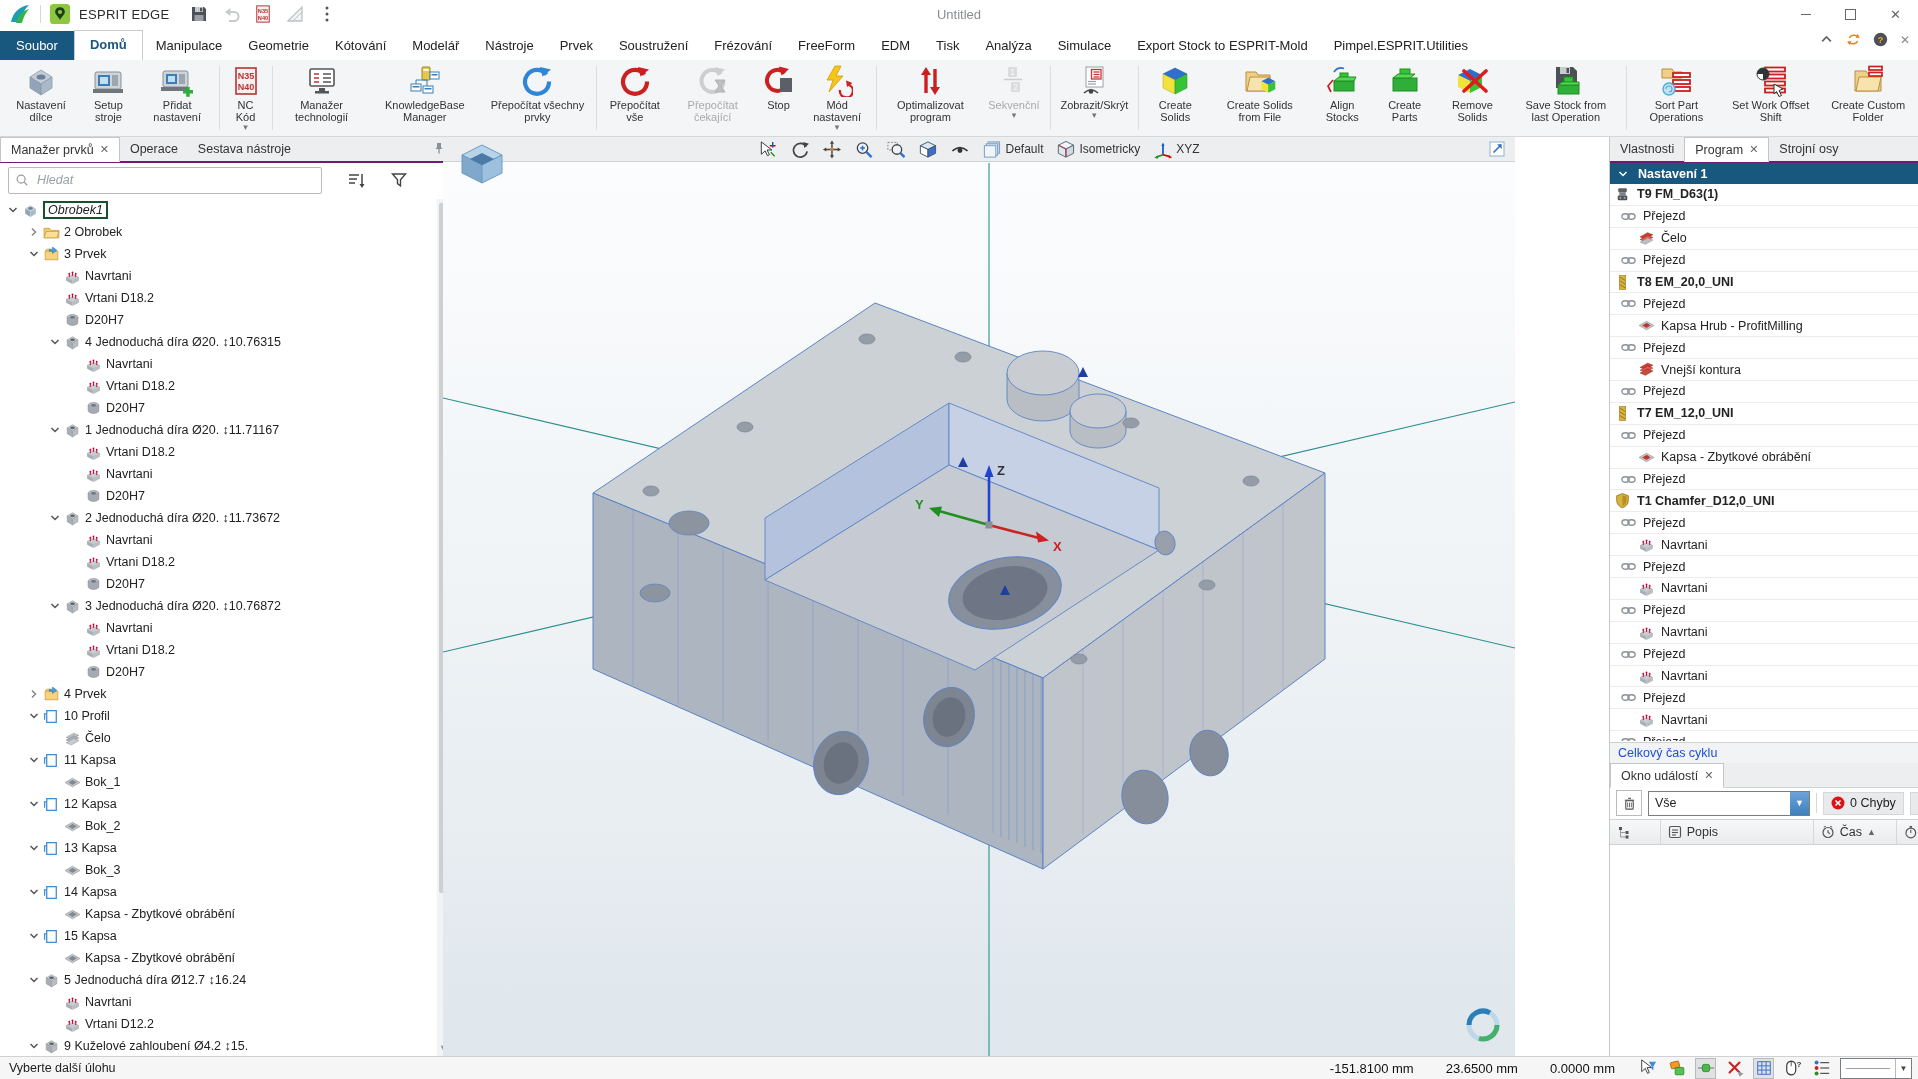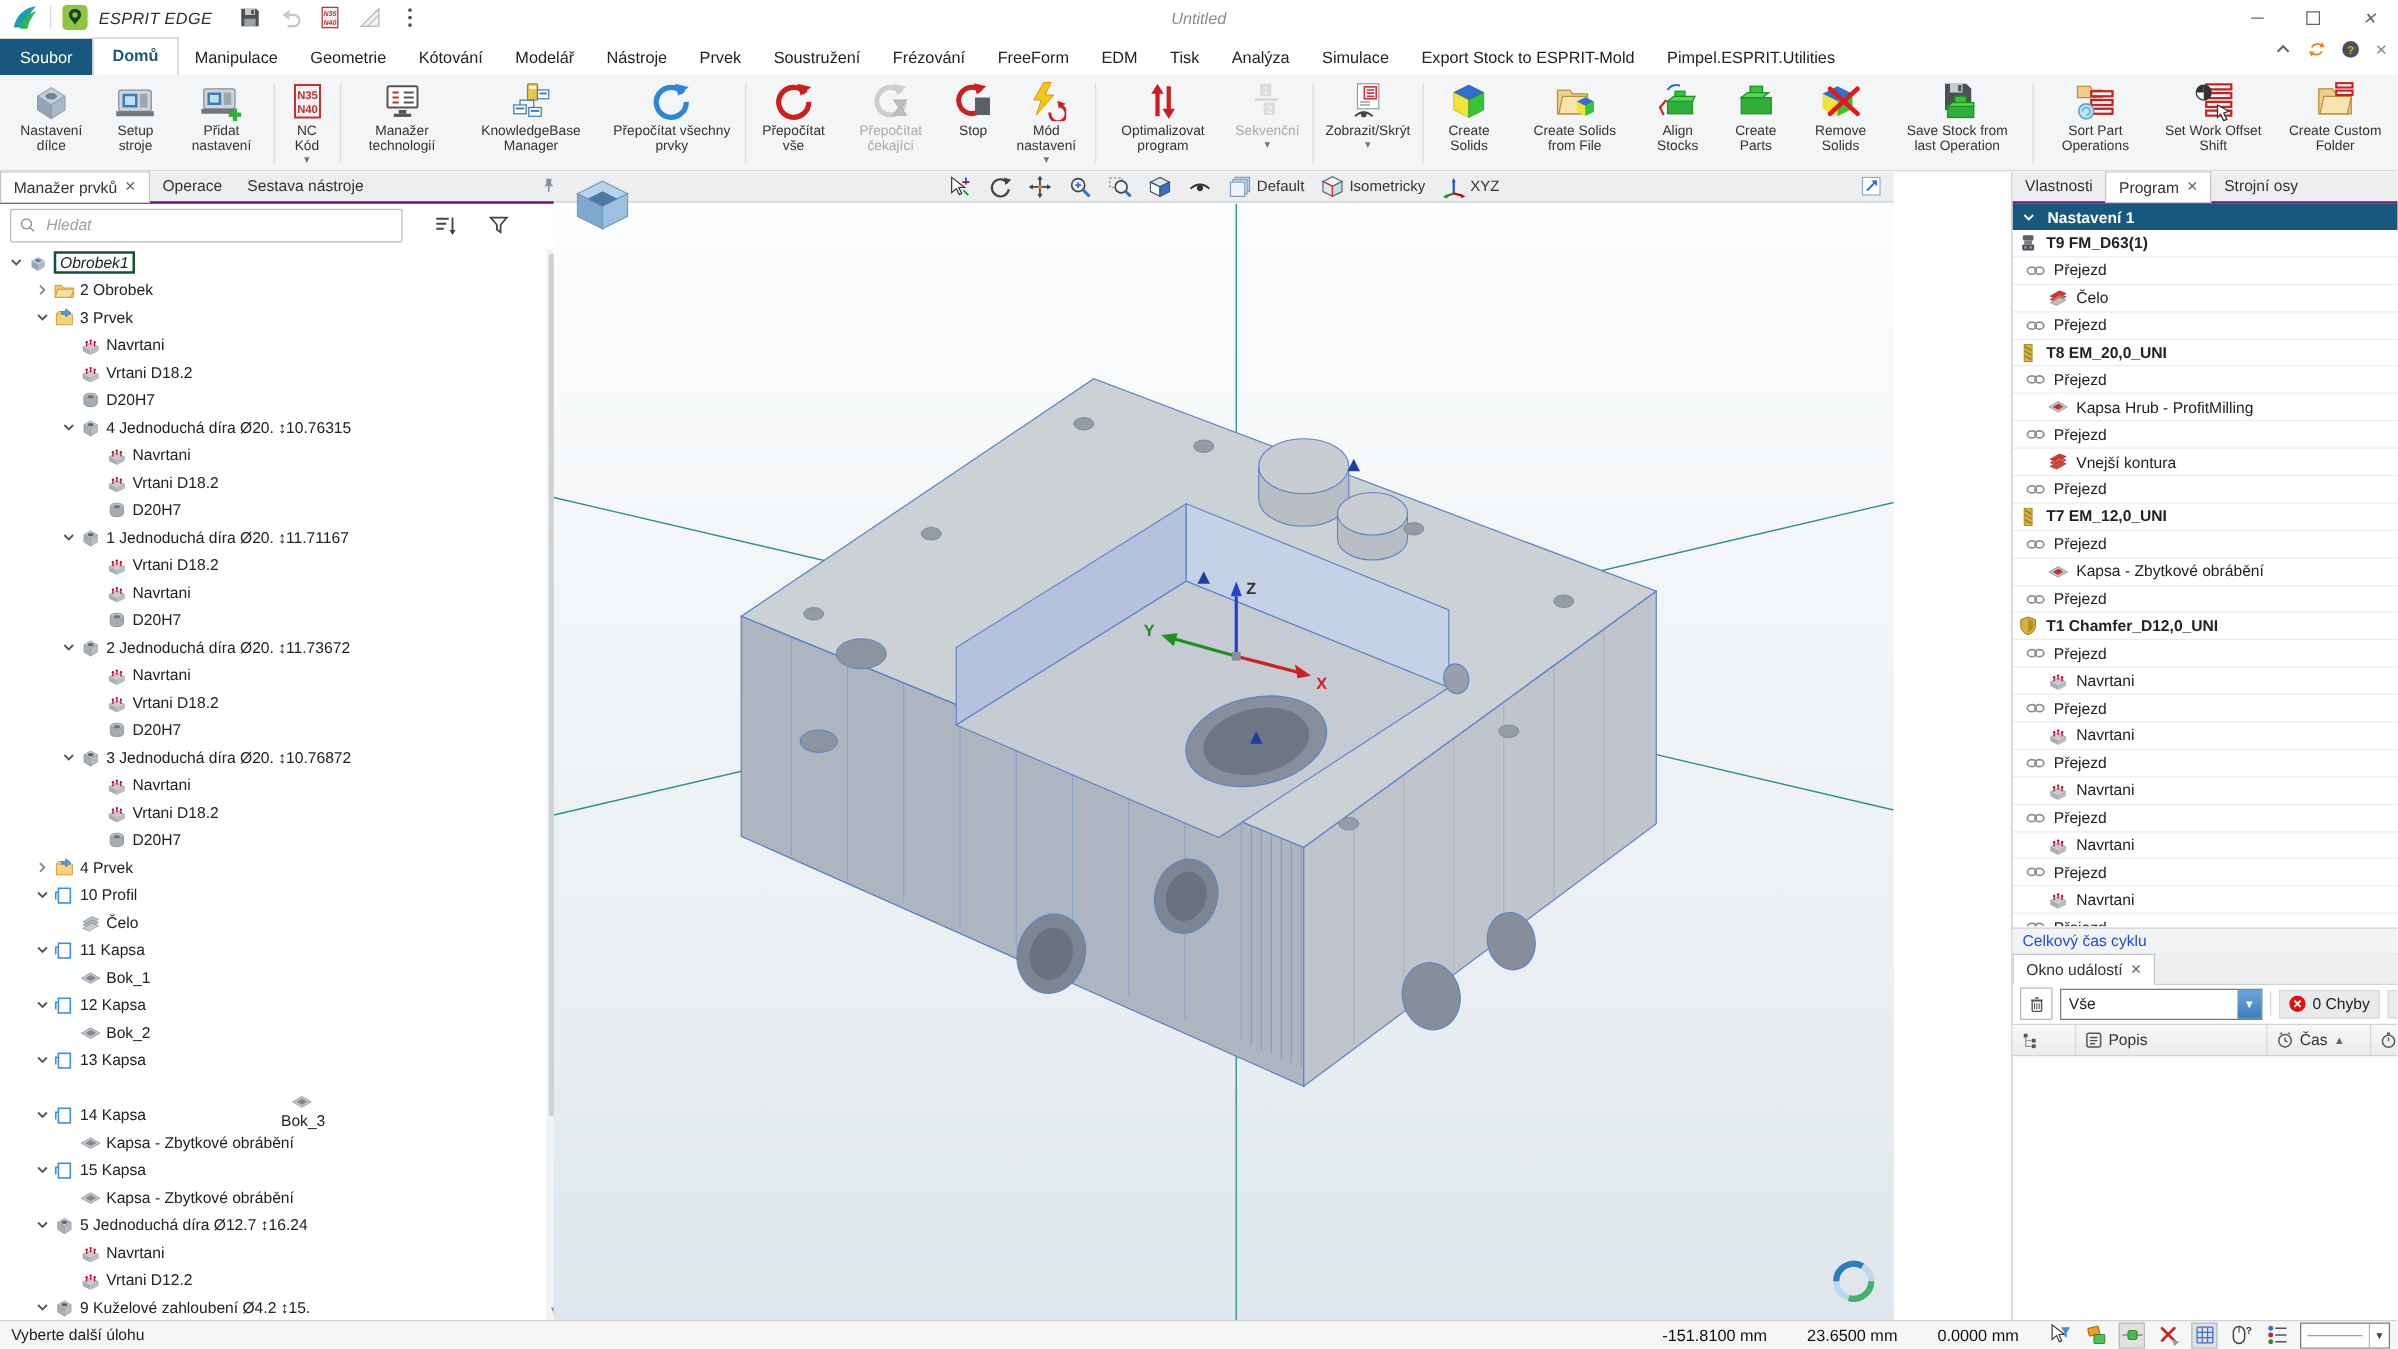--- a/index.html
+++ b/index.html
@@ -2,21 +2,21 @@
 <html><head>
 <meta charset="utf-8">
 <style>
   html,body{margin:0;padding:0;}
   body{width:1918px;height:1079px;overflow:hidden;position:relative;background:#fff;
        font-family:"Liberation Sans",sans-serif;color:#333;-webkit-font-smoothing:antialiased;}
   .ic{display:inline-block;vertical-align:middle;line-height:0;}
   .ic svg{width:100%;height:100%;display:block;}
 
   
-  #titlebar{position:absolute;left:0;top:0;width:1918px;height:28px;background:#fff;display:flex;align-items:center;font-style:italic;}
+  #titlebar{position:absolute;left:0;top:0;width:1918px;height:28px;background:#fff;display:flex;align-items:center;}
   #titlebar .tl-logo{width:24px;height:24px;margin-left:8px;}
   #titlebar .tl-sep{width:1px;height:18px;background:#d5d7d9;margin:0 8px;}
   #titlebar .tl-app{width:22px;height:22px;}
   #titlebar .tl-name{font-size:13px;color:#2b2b2b;margin:0 14px 0 8px;letter-spacing:.3px;}
   .qat{width:20px;height:20px;margin:0 6px;}
   .qat.dim{opacity:.55;}
   #tl-title{position:absolute;left:0;right:0;text-align:center;font-size:13px;color:#8a8d90;pointer-events:none;}
   #win-controls{position:absolute;right:0;top:0;height:28px;display:flex;}
   .wbtn{width:45px;height:28px;display:flex;align-items:center;justify-content:center;color:#666;font-size:13px;}
   .wbtn .sq{width:9px;height:9px;border:1px solid #666;}
@@ -1070,21 +1070,21 @@
           </svg>
         </span>
         <span class="ic nico">
           <svg viewBox="0 0 16 16">
             <rect x="3.5" y="2.5" width="9" height="11" fill="#fff" stroke="#3f8fd6" stroke-width="1.2"></rect>
             <path d="M3.5 5.5 h-2 v5.5" fill="none" stroke="#3f8fd6" stroke-width="1.2"></path>
           </svg>
         </span>
         <span class="lbl">13 Kapsa</span>
       </div>
-      <div class="trow" style="padding-left: 48px; flex-direction: column;">
+      <div class="trow" style="padding-left: 48px;">
         <span class="ic exp"></span>
         <span class="ic nico">
           <svg viewBox="0 0 16 16">
             <polygon points="1,8 8,4 15,8 8,12" fill="#c3c8cd" stroke="#8d939a" stroke-width=".6"></polygon>
             <polygon points="4,8 8,5.7 12,8 8,10.3" fill="#8d939a"></polygon>
             <g stroke="#6f757c" stroke-width=".5">
               <line x1="5" y1="8" x2="9" y2="5.8"></line>
               <line x1="6.3" y1="8.8" x2="10.3" y2="6.6"></line>
               <line x1="7.6" y1="9.5" x2="11.6" y2="7.3"></line>
             </g>

